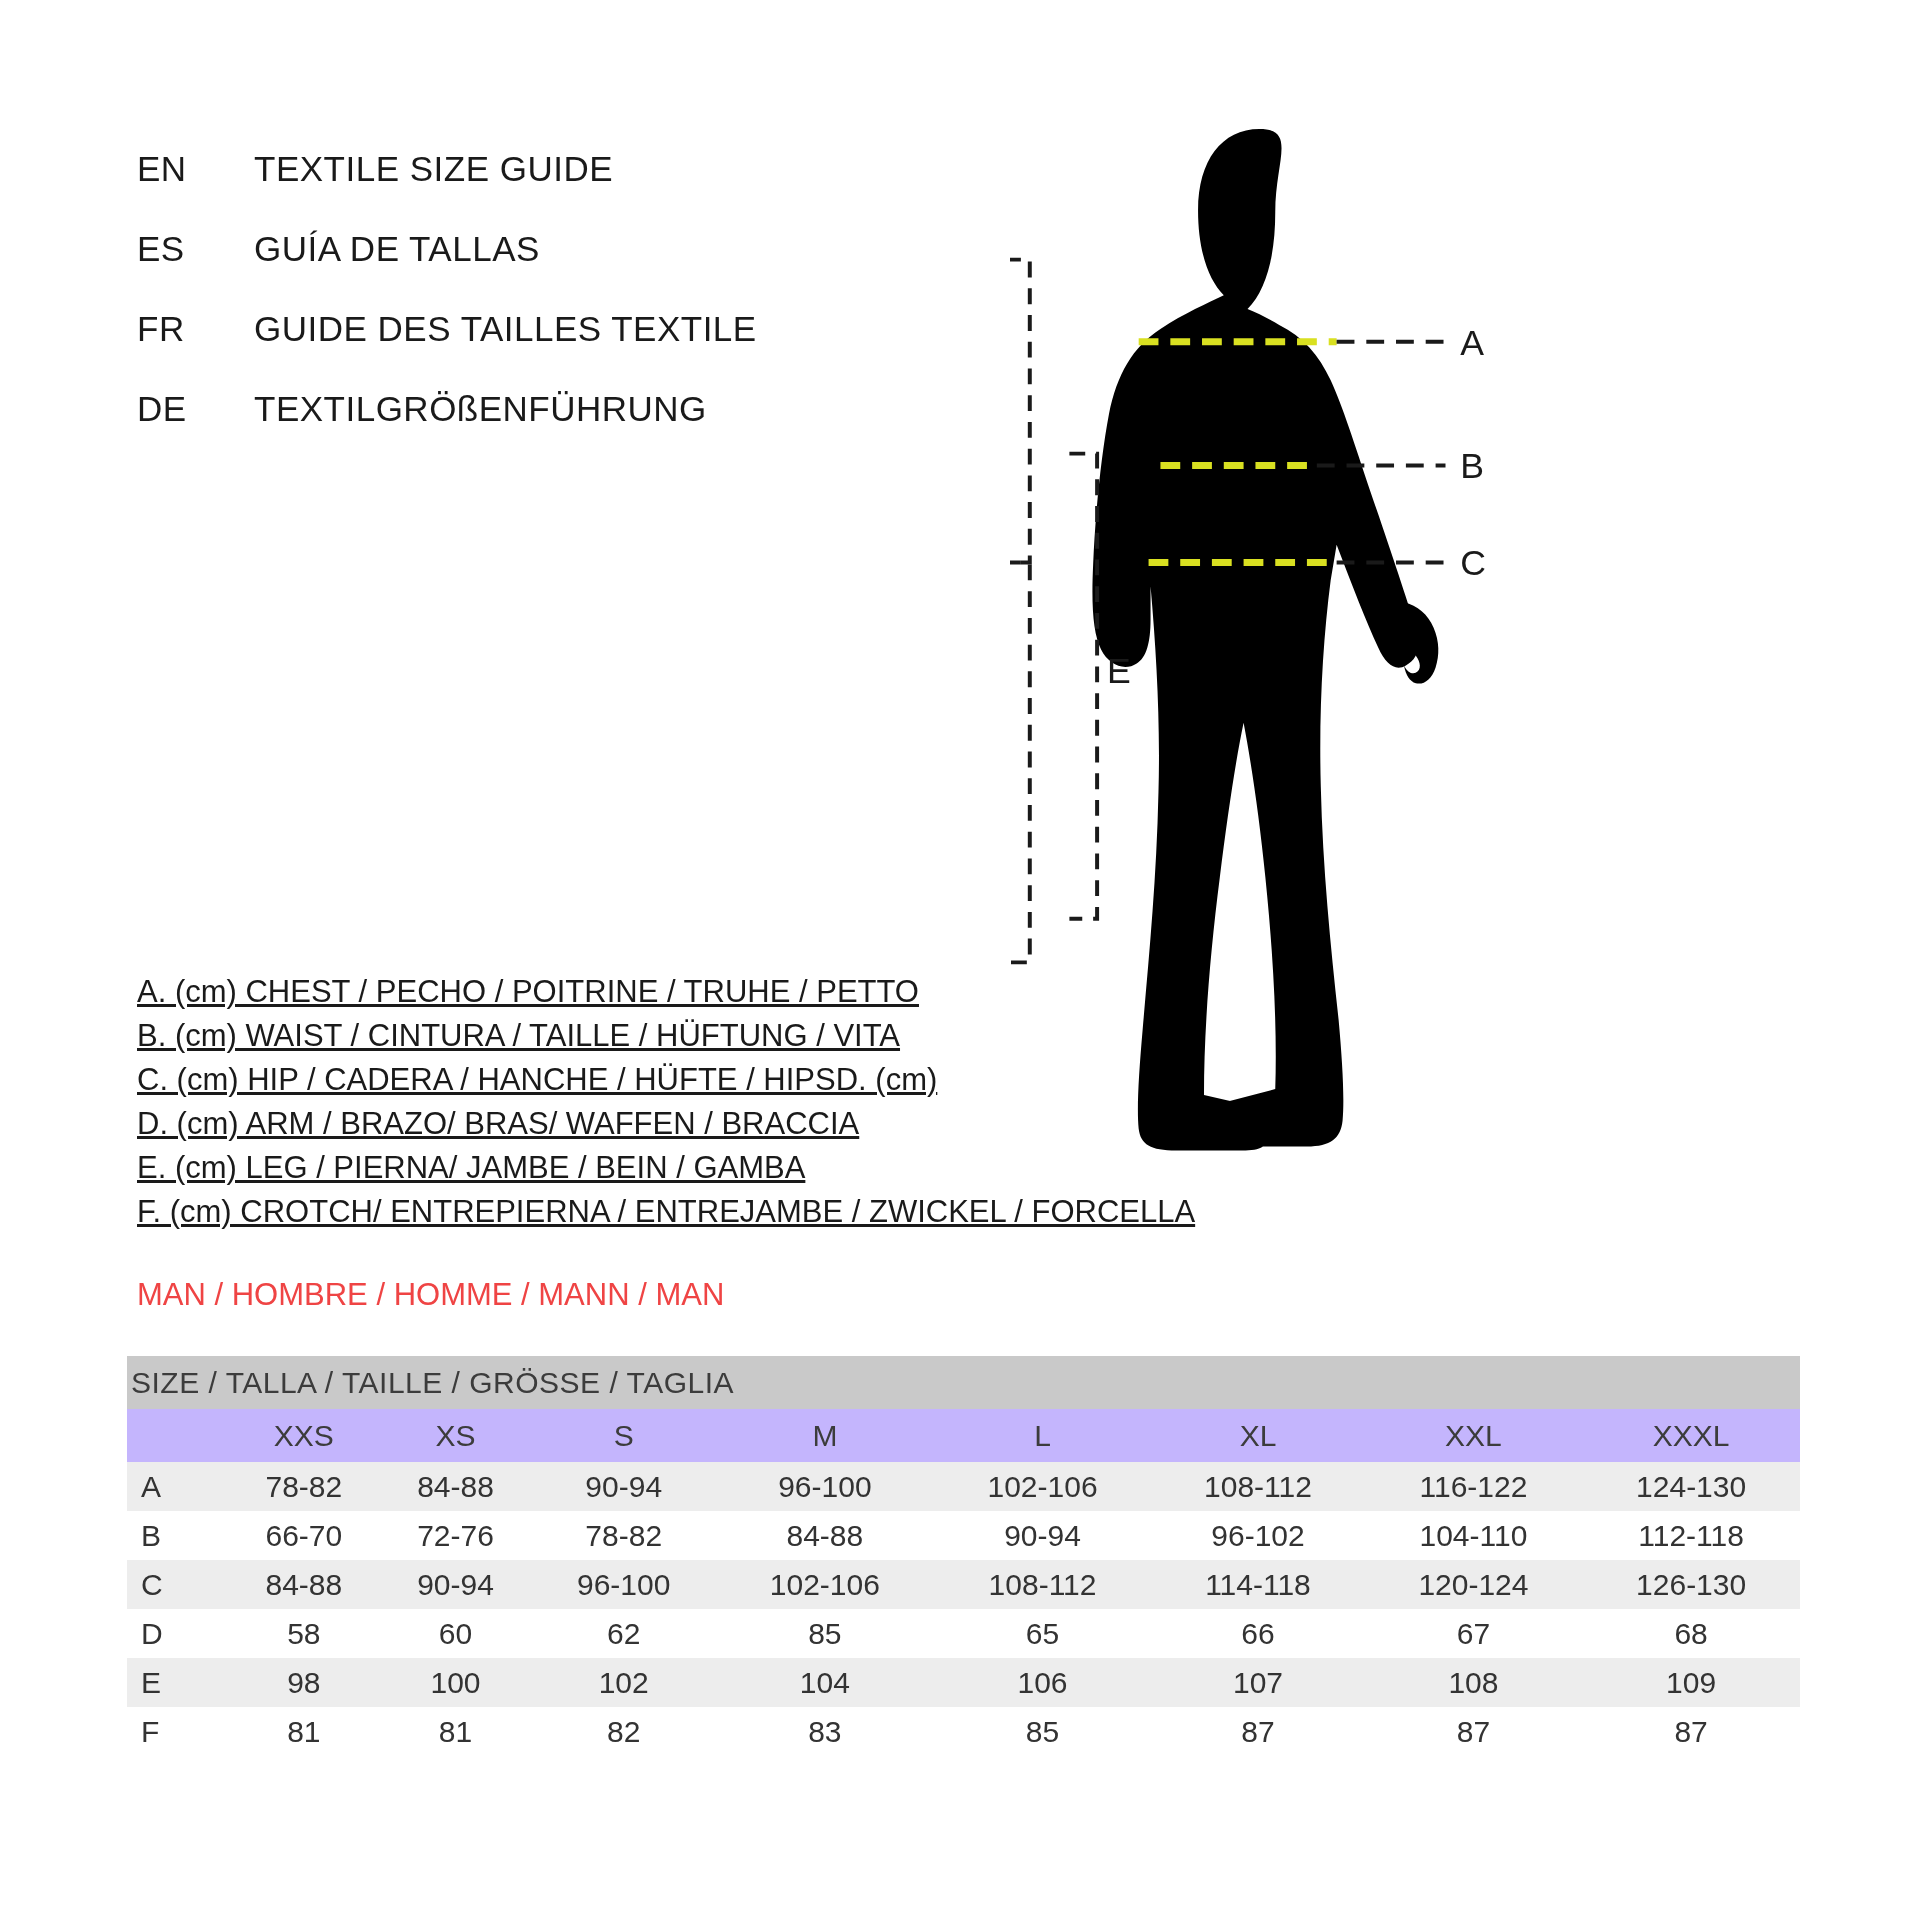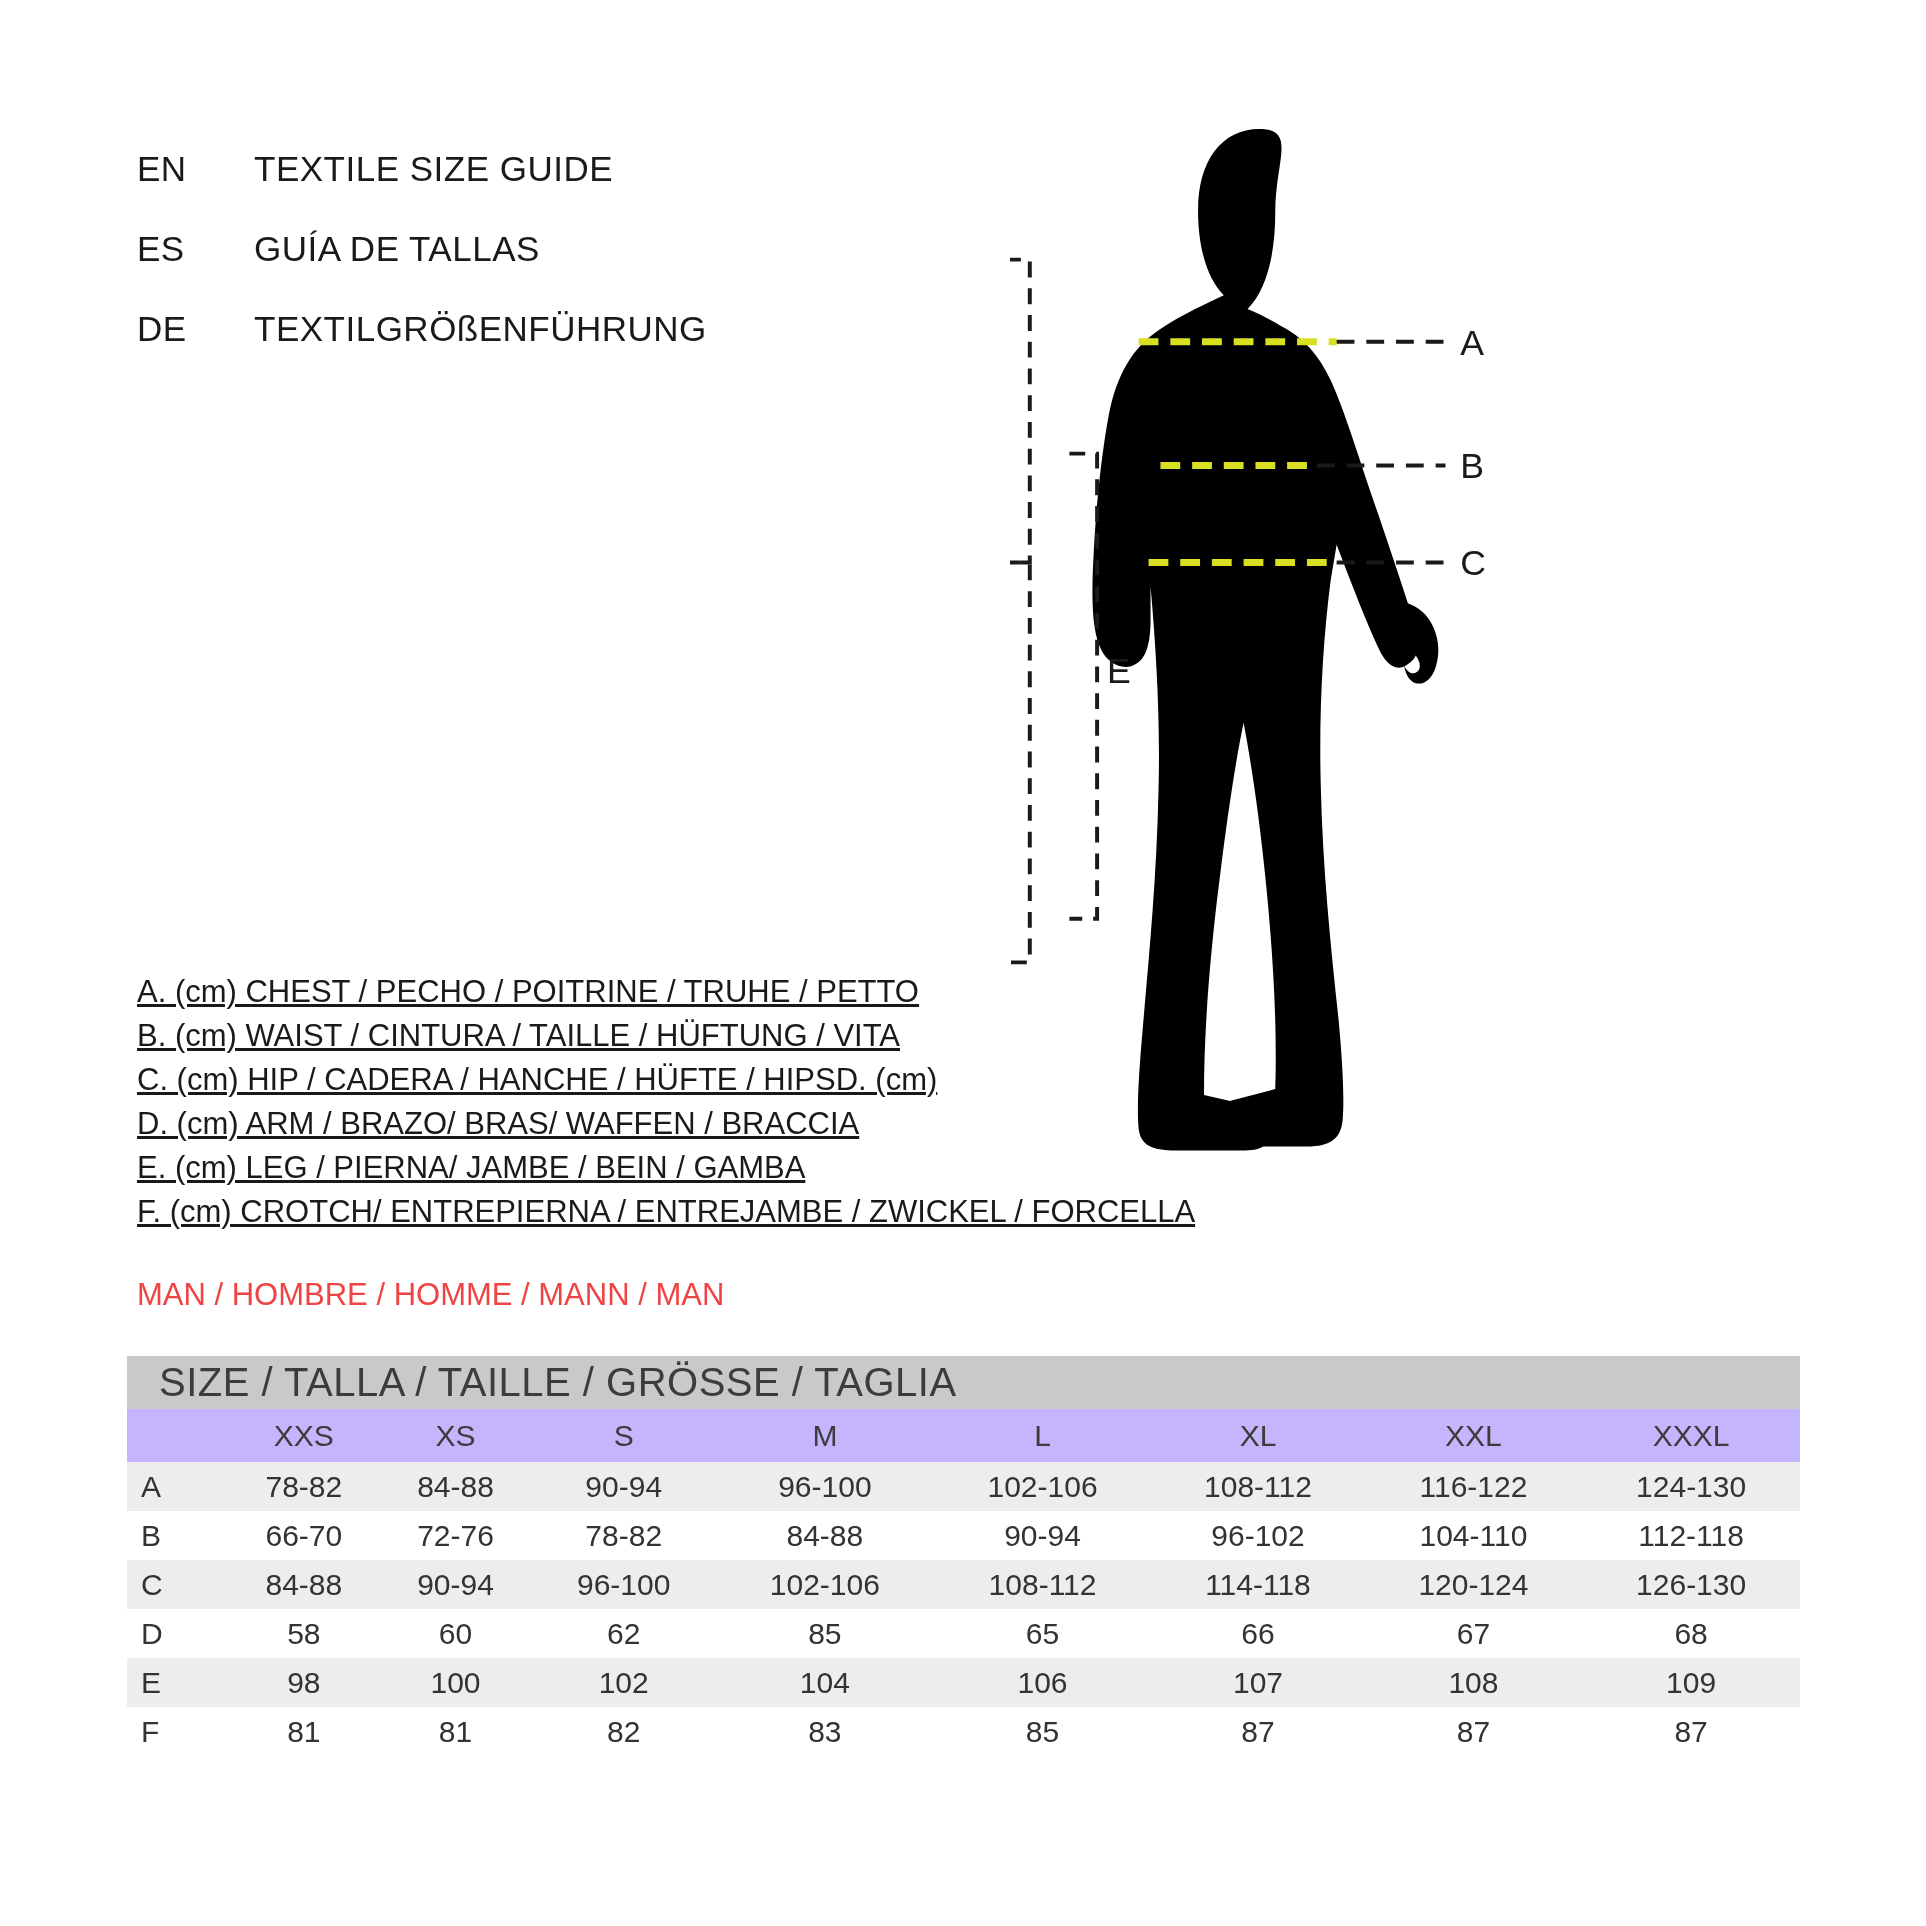--- a/index.html
+++ b/index.html
@@ -89,22 +89,22 @@
   .size-table td, .size-table th {
     padding: 0;
     height: 49px;
     text-align: center;
     font-weight: normal;
     color: #333333;
   }
   .hdr-row td {
     background: #c9c9c9;
     text-align: left;
-    padding-left: 32px;
-    font-size: 40px;
+    padding-left: 4px;
+    font-size: 30px;
     color: #3c3c3c;
     height: 53px;
     letter-spacing: 0.5px;
   }
   .col-row td {
     background: #c4b5fd;
     color: #3c3c3c;
     height: 53px;
   }
   .row-shade td { background: #ededed; }
@@ -122,20 +122,24 @@
 <div class="page">
 
   <div class="titles">
     <div class="title-row">
       <span class="title-lang">EN</span>
       <span class="title-text">TEXTILE SIZE GUIDE</span>
     </div>
     <div class="title-row">
       <span class="title-lang">ES</span>
       <span class="title-text">GUÍA DE TALLAS</span>
+    </div>
+    <div class="title-row">
+      <span class="title-lang">FR</span>
+      <span class="title-text">GUIDE DES TAILLES TEXTILE</span>
     </div>
     <div class="title-row">
       <span class="title-lang">DE</span>
       <span class="title-text">TEXTILGRÖßENFÜHRUNG</span>
     </div>
   </div>
 
   <div class="legend">
     <div class="legend-line">A. (cm) CHEST / PECHO / POITRINE / TRUHE / PETTO</div>
     <div class="legend-line">B. (cm) WAIST / CINTURA / TAILLE / HÜFTUNG / VITA</div>

